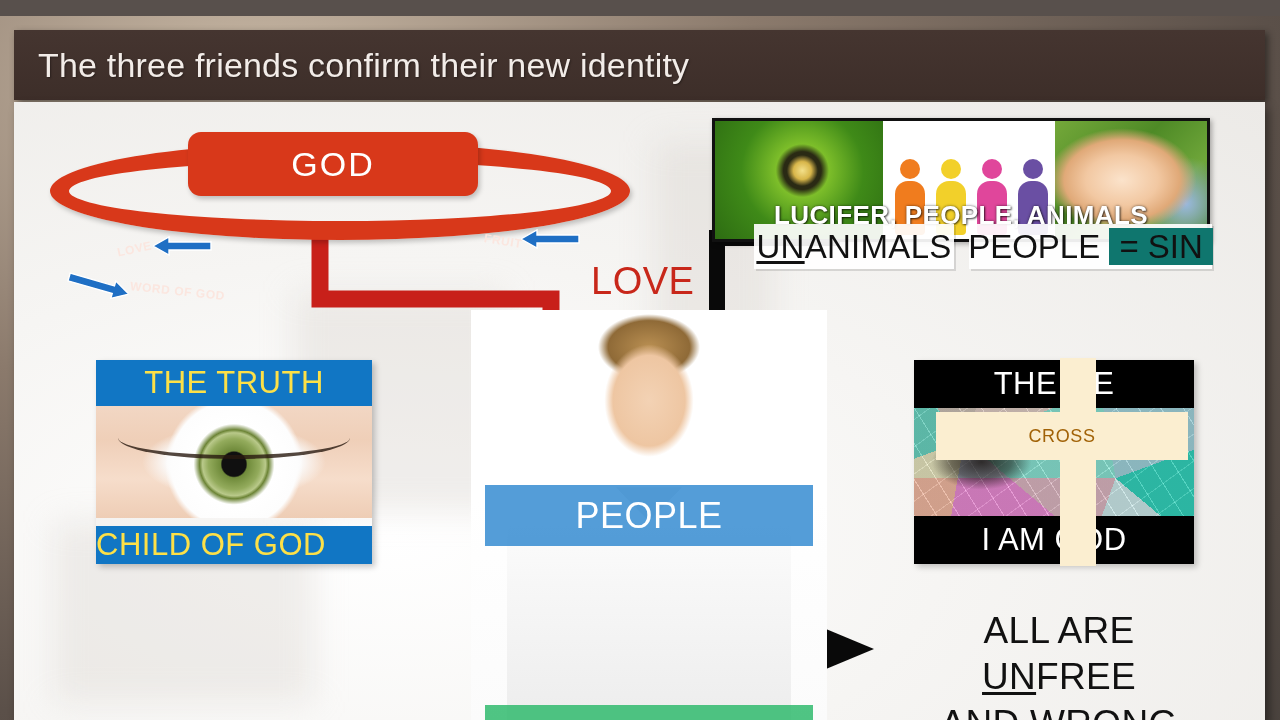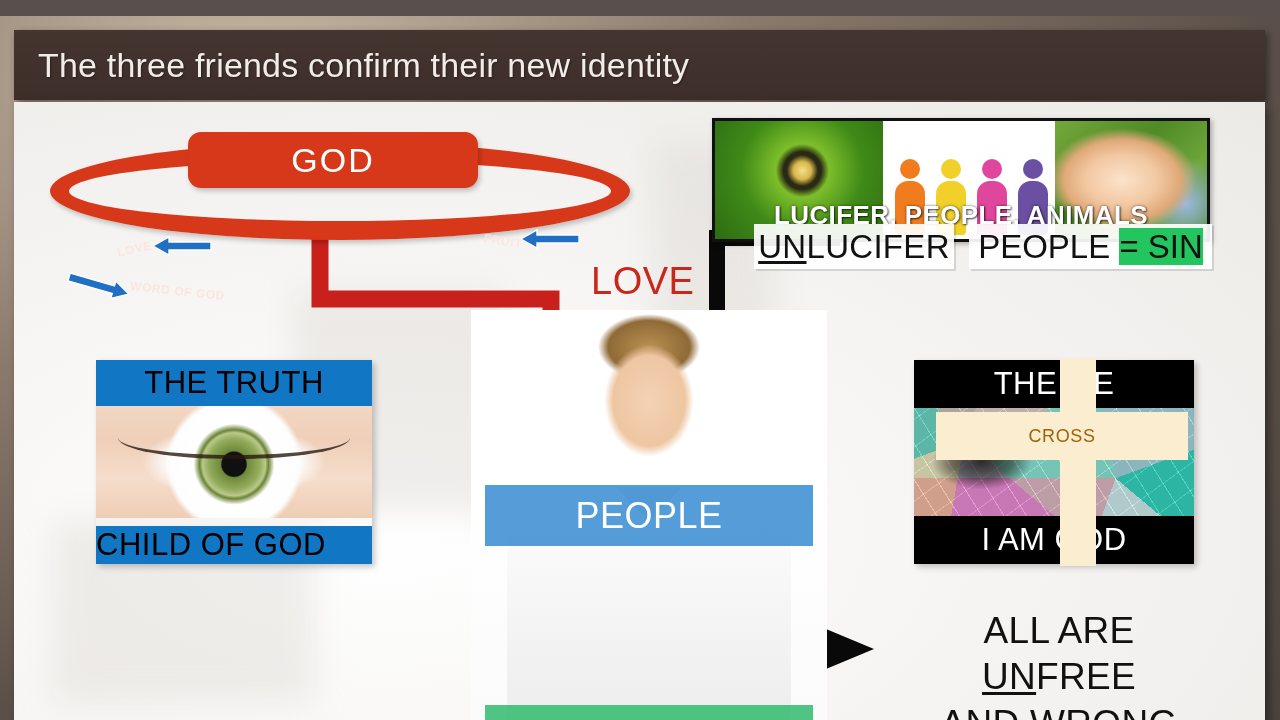--- a/index.html
+++ b/index.html
@@ -41,21 +41,21 @@
   }
 
   
   #oval{
     position:absolute;left:36px;top:40px;width:580px;height:98px;
     border:19px solid #d8381a;border-radius:50%/50%;
     box-sizing:border-box;
     box-shadow:2px 3px 5px rgba(0,0,0,.22);
   }
   #god-box{
-    position:absolute;left:174px;top:30px;width:290px;height:56px;
+    position:absolute;left:174px;top:30px;width:290px;height:64px;
     background:#d8381a;border-radius:13px;
     box-shadow:2px 3px 5px rgba(0,0,0,.22);
   }
   #god-label{
     position:absolute;left:0;right:0;top:50%;transform:translateY(-50%);
     text-align:center;color:#fff;font-size:34px;font-weight:400;letter-spacing:2px;
   }
   .oval-word{
     position:absolute;color:#fbe6df;font-size:12px;font-weight:700;
     letter-spacing:.6px;white-space:nowrap;
@@ -110,42 +110,42 @@
   }
   #unlawful-text{font-size:33px;color:#111;letter-spacing:.3px;white-space:nowrap;}
   #unlawful-text u{text-decoration:underline;text-underline-offset:3px;}
   #binding-box{
     position:absolute;left:955px;top:122px;width:243px;height:45px;
     background:rgba(255,255,255,.92);
     display:flex;align-items:center;justify-content:center;
     box-shadow:2px 2px 0 rgba(0,0,0,.12);
   }
   #binding-text{font-size:33px;color:#111;white-space:nowrap;}
-  #binding-text .hl{background:#22c55e;padding:0 0;}
+  #binding-text .hl{background:#0f766e;padding:0 10px;}
 
   
   #love-caption{
     position:absolute;left:577px;top:158px;color:#c8271a;
     font-size:38px;letter-spacing:.5px;
   }
 
   
   #truth-block{
     position:absolute;left:82px;top:258px;width:276px;height:204px;
     box-shadow:3px 3px 6px rgba(0,0,0,.22);
   }
   #truth-top{
     position:absolute;left:0;top:0;width:100%;height:46px;background:#1176c4;
     display:flex;align-items:center;justify-content:center;
   }
   #truth-bottom{
     position:absolute;left:0;bottom:0;width:100%;height:38px;background:#1176c4;
     display:flex;align-items:center;justify-content:flex-start;
   }
-  .blue-band-text{color:#000000;font-size:31px;letter-spacing:.5px;white-space:nowrap;}
+  .blue-band-text{color:#fde047;font-size:31px;letter-spacing:.5px;white-space:nowrap;}
   #eye-photo{
     position:absolute;left:0;top:46px;width:100%;height:112px;
     background:
       radial-gradient(circle at 50% 52%, #101010 0%, #101010 8%, #6f8a3a 9%, #93ab5c 17%, #b9c98a 21%, #6c8436 23%, #ffffff 27%, #fdfdfd 42%, rgba(253,253,253,0) 46%),
       radial-gradient(ellipse at 50% 50%, #ffffff 0%, #fbfbfb 34%, rgba(251,251,251,0) 47%),
       linear-gradient(180deg,#f2d7c4 0%,#efcfb8 30%,#f6ddcb 65%,#eecdb5 100%);
   }
   #eye-photo:after{
     content:"";position:absolute;left:8%;top:10%;width:84%;height:34%;
     border-bottom:4px solid rgba(40,25,15,.8);border-radius:50%;
@@ -316,21 +316,21 @@
         <div class="person" style="left:135px;">
           <div class="head" style="background:#6a4fa3;"></div>
           <div class="body" style="background:#6a4fa3;"></div>
         </div>
       </div>
       <div id="kitten"></div>
       <div id="strip-caption">LUCIFER, PEOPLE, ANIMALS</div>
     </div>
 
     <div id="unlawful-box">
-      <div id="unlawful-text"><u>UN</u><span>LUCIFER</span></div>
+      <div id="unlawful-text"><u>UN</u><span>ANIMALS</span></div>
     </div>
     <div id="binding-box">
       <div id="binding-text"><span>PEOPLE </span><span class="hl">= SIN</span></div>
     </div>
 
     <div id="love-caption">LOVE</div>
 
     <div id="truth-block">
       <div id="truth-top">
         <span class="blue-band-text">THE TRUTH</span>

